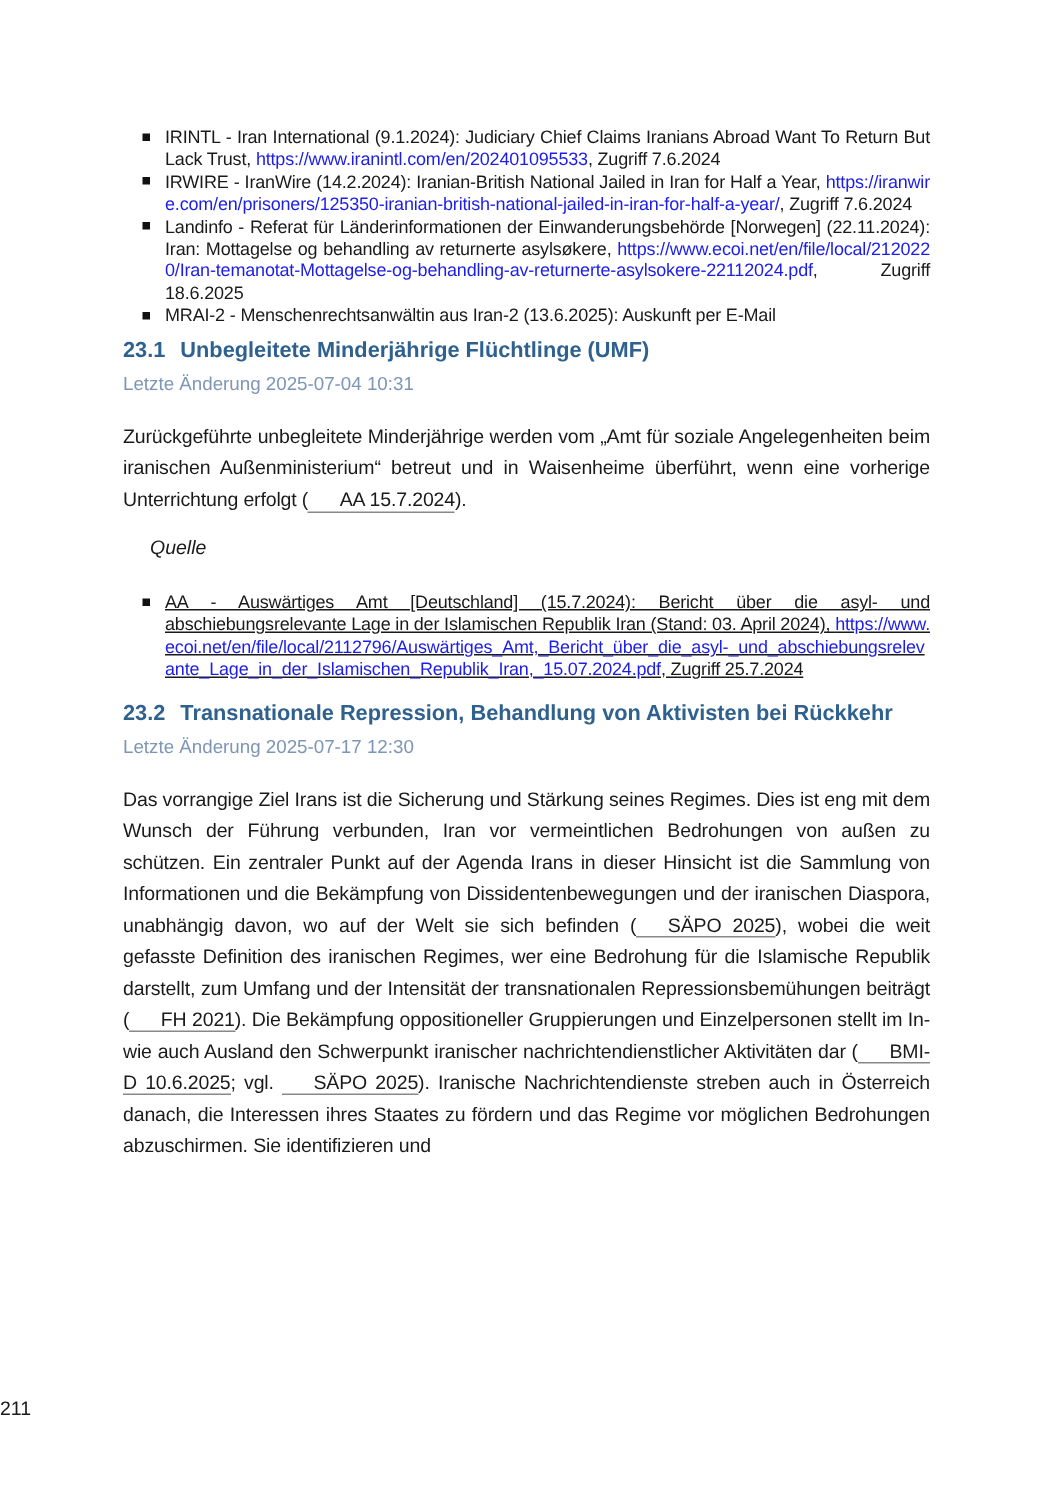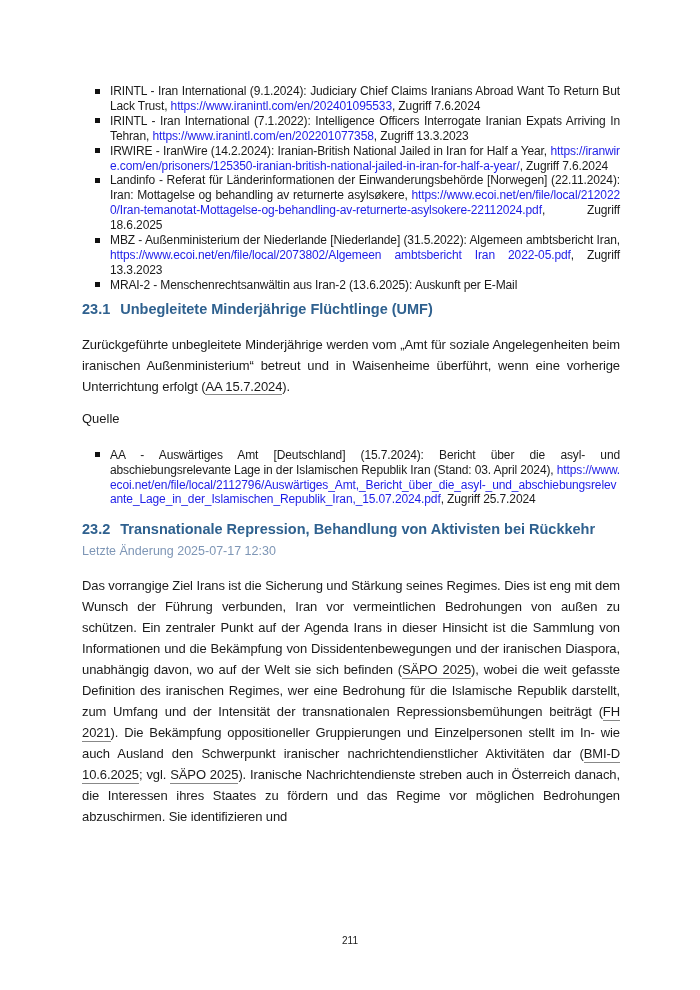--- a/index.html
+++ b/index.html
@@ -60,51 +60,52 @@
     font-size: 13px;
     line-height: 21px;
     letter-spacing: -0.1px;
     text-align: justify;
     hyphens: auto;
   }
   .cite {
     border-bottom: 1px solid #888888;
     padding-bottom: 0.5px;
     cursor: pointer;
+    padding-left: 21px;
   }
   .quelle {
-    margin: 14px 0 0 0;
+    margin: 14px 0 0 18px;
     font-size: 13px;
     line-height: 15px;
+    font-style: italic;
   }
-  .src-list.after-quelle { margin-top: 22px; }
+  .src-list.after-quelle { margin-top: 22px; text-decoration: underline; }
   .sec-h.second { margin-top: 14px; }
   .page-number {
     position: absolute;
     left: 0; right: 0; bottom: 44px;
-    text-align: center;
-    font-size: 10px;
+    text-align: left;
+    font-size: 13px;
     color: #1a1a1a;
   }
 </style>
 </head>
 <body>
 
 <div class="page">
 
   <ul class="src-list">
       <li class="src-item"><span class="bullet"></span>IRINTL - Iran International (9.1.2024): Judiciary Chief Claims Iranians Abroad Want To Return But Lack Trust, <a class="link" href="#">https://www.iranintl.com/en/202401095533</a>, Zugriff 7.6.2024</li>
-      <li class="src-item"><span class="bullet"></span>IRINTL - Iran International (7.1.2022): Intelligence Officers Interrogate Iranian Expats Arriving In Tehran, <a class="link" href="#">https://www.iranintl.com/en/202201077358</a>, Zugriff 13.3.2023</li>
       <li class="src-item"><span class="bullet"></span>IRWIRE - IranWire (14.2.2024): Iranian-British National Jailed in Iran for Half a Year, <a class="link" href="#">https://iranwire.com/en/prisoners/125350-iranian-british-national-jailed-in-iran-for-half-a-year/</a>, Zugriff 7.6.2024</li>
       <li class="src-item"><span class="bullet"></span>Landinfo - Referat für Länderinformationen der Einwanderungsbehörde [Norwegen] (22.11.2024): Iran: Mottagelse og behandling av returnerte asylsøkere, <a class="link" href="#">https://www.ecoi.net/en/file/local/2120220/Iran-temanotat-Mottagelse-og-behandling-av-returnerte-asylsokere-22112024.pdf</a>, Zugriff 18.6.2025</li>
-      <li class="src-item"><span class="bullet"></span>MBZ - Außenministerium der Niederlande [Niederlande] (31.5.2022): Algemeen ambtsbericht Iran, <a class="link" href="#">https://www.ecoi.net/en/file/local/2073802/Algemeen ambtsbericht Iran 2022-05.pdf</a>, Zugriff 13.3.2023</li>
       <li class="src-item"><span class="bullet"></span>MRAI-2 - Menschenrechtsanwältin aus Iran-2 (13.6.2025): Auskunft per E-Mail</li>
     </ul>
 
   <h2 class="sec-h"><span class="sec-num">23.1</span><span>Unbegleitete Minderjährige Flüchtlinge (UMF)</span></h2>
+  <div class="lastmod">Letzte Änderung 2025-07-04 10:31</div>
 
   <p class="body-par">Zurückgeführte unbegleitete Minderjährige werden vom „Amt für soziale Angelegenheiten beim iranischen Außenministerium“ betreut und in Waisenheime überführt, wenn eine vorherige Unterrichtung erfolgt (<span class="cite">AA 15.7.2024</span>).</p>
 
   <div class="quelle">Quelle</div>
 
   <ul class="src-list after-quelle">
       <li class="src-item"><span class="bullet"></span>AA - Auswärtiges Amt [Deutschland] (15.7.2024): Bericht über die asyl- und abschiebungsrelevante Lage in der Islamischen Republik Iran (Stand: 03. April 2024), <a class="link" href="#">https://www.ecoi.net/en/file/local/2112796/Auswärtiges_Amt,_Bericht_über_die_asyl-_und_abschiebungsrelevante_Lage_in_der_Islamischen_Republik_Iran,_15.07.2024.pdf</a>, Zugriff 25.7.2024</li>
     </ul>
 
   <h2 class="sec-h second"><span class="sec-num">23.2</span><span>Transnationale Repression, Behandlung von Aktivisten bei Rückkehr</span></h2>

